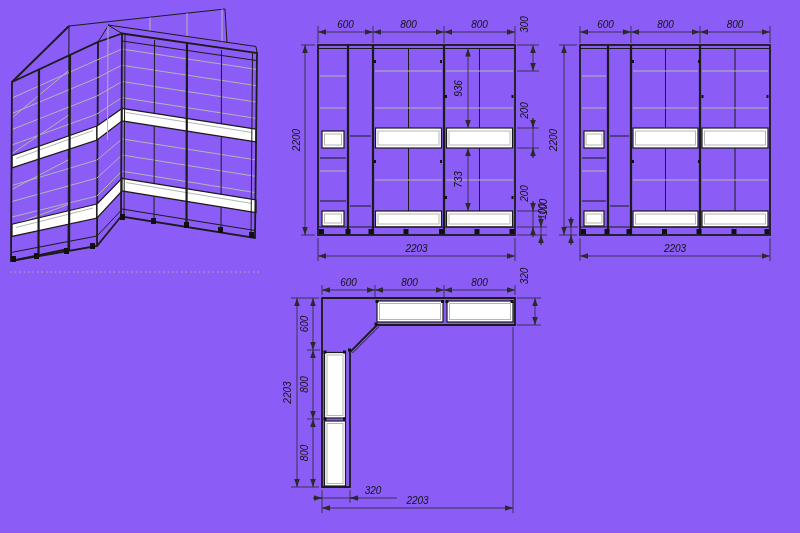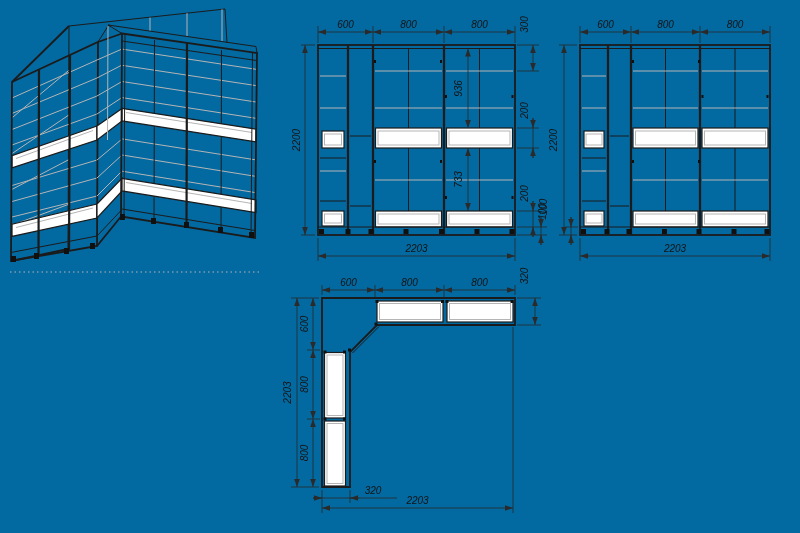--- a/index.html
+++ b/index.html
@@ -1,16 +1,16 @@
 <!DOCTYPE html>
 <html><head>
 <meta charset="utf-8">
 <style>
   html,body{margin:0;padding:0;background:#ffffff;}
-  .canvas{position:relative;width:800px;height:533px;background:#0369a1;overflow:hidden;
+  .canvas{position:relative;width:800px;height:533px;background:#8b5cf6;overflow:hidden;
           font-family:"Liberation Sans",sans-serif;text-align:center;}
   svg{position:absolute;left:0;top:0;}
   .o{stroke:#1b1b1b;stroke-width:1.8;fill:none;stroke-linejoin:miter;}
   .t{stroke:#1b1b1b;stroke-width:2.2;fill:none;}
   .n{stroke:#1b1b1b;stroke-width:1;fill:none;}
   .g{stroke:#b5b5b5;stroke-width:1;fill:none;}
   .w{stroke:#1b1b1b;stroke-width:1.2;fill:#ffffff;}
   .d{stroke:#2a2a2a;stroke-width:0.8;fill:none;}
   .f{fill:#101010;stroke:none;}
   .dim{font-family:"Liberation Sans",sans-serif;font-style:italic;font-size:10px;fill:#141414;}

